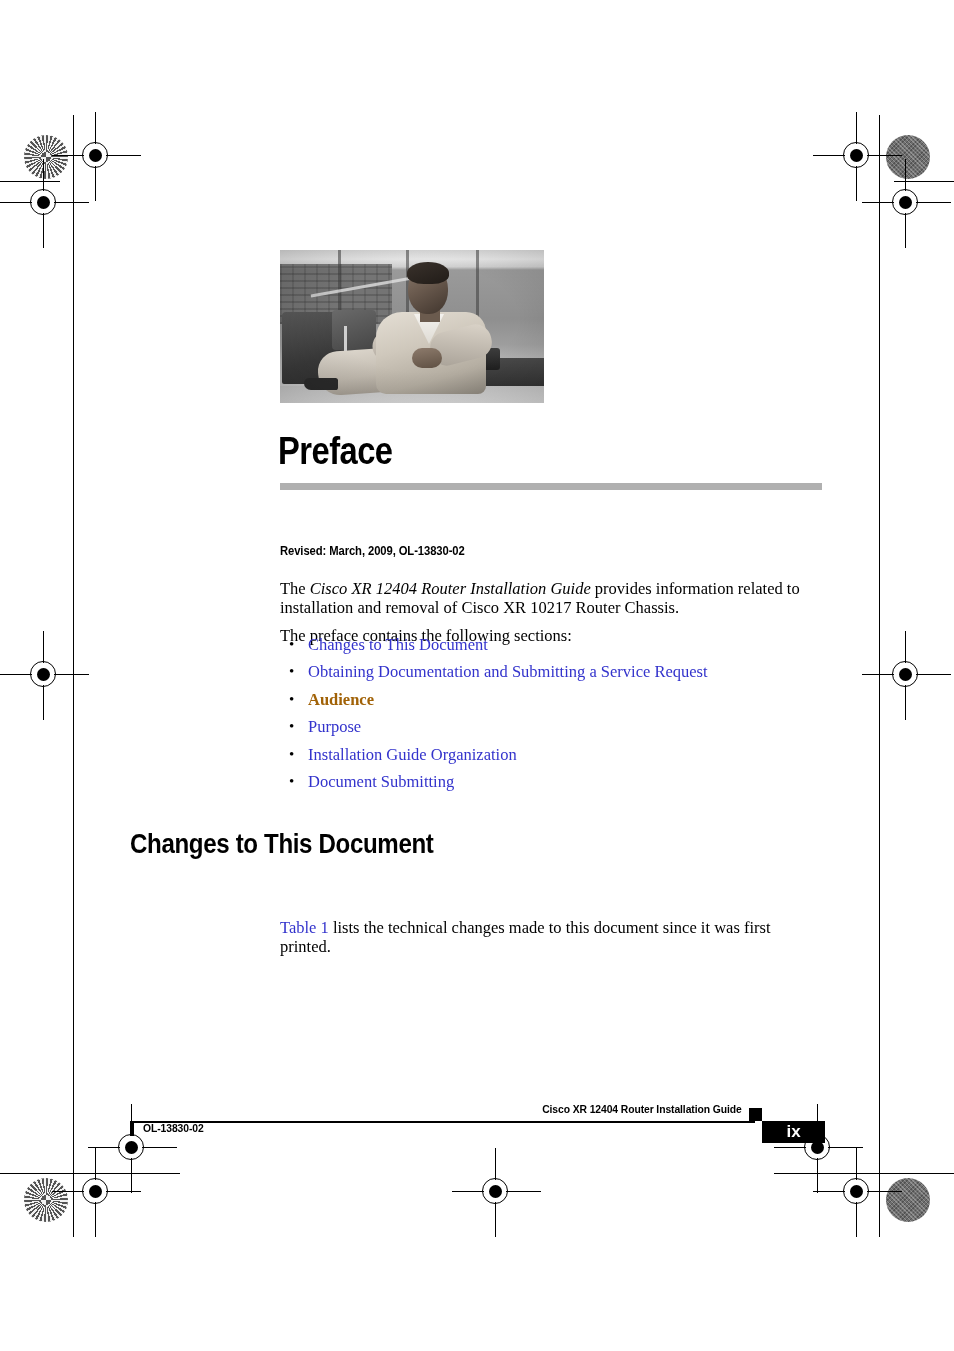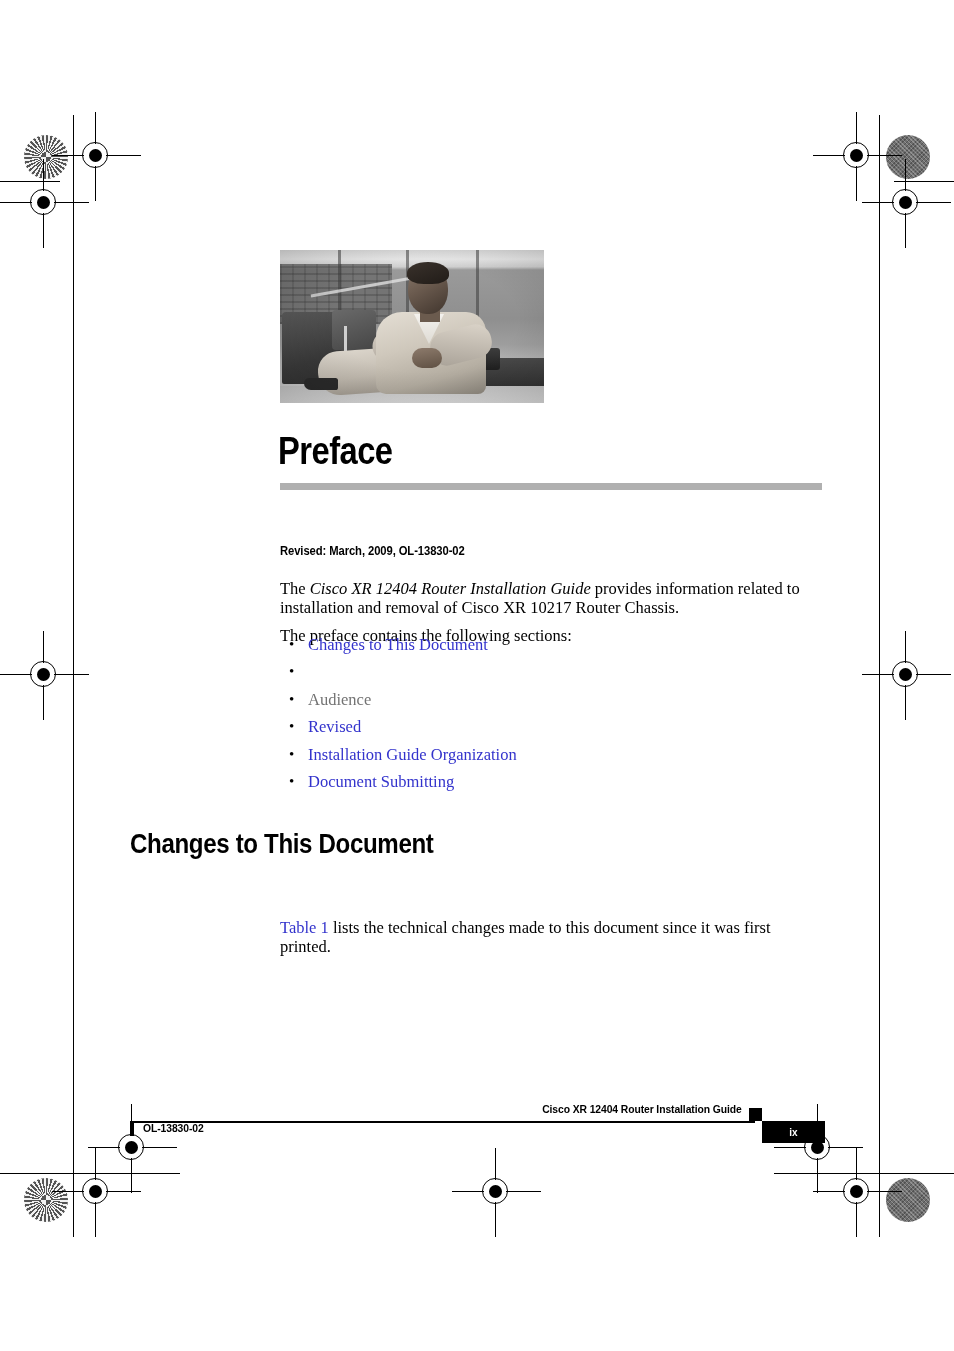--- a/index.html
+++ b/index.html
@@ -388,21 +388,21 @@
   .footer-page {
     position: absolute;
     left: 762px;
     top: 1121px;
     width: 63px;
     height: 22px;
     background: #000;
     color: #fff;
     font-family: "Liberation Sans", sans-serif;
     font-weight: bold;
-    font-size: 10px;
+    font-size: 17px;
     display: flex;
     align-items: center;
     justify-content: center;
   }
 </style>
 </head>
 <body>
 
 <div>
 
@@ -546,28 +546,29 @@
 
 <p class="body-p p-sections">The preface contains the following sections:</p>
 
 <ul class="bullet-list">
   <li>
     <span class="bul">•</span>
     <a href="#" class="xref" style="color: rgb(51, 51, 204);">Changes to This Document</a>
   </li>
   <li>
     <span class="bul">•</span>
+    <a href="#" class="xref" style="color: rgb(51, 51, 204);">Obtaining Documentation and Submitting a Service Request</a>
   </li>
   <li>
     <span class="bul">•</span>
-    <a href="#" class="xref" style="color: #737373;">Audience</a>
+    <a href="#" class="xref" style="color: #a16207; font-weight: bold;">Audience</a>
   </li>
   <li>
     <span class="bul">•</span>
-    <a href="#" class="xref" style="color: rgb(51, 51, 204);">Revised</a>
+    <a href="#" class="xref" style="color: rgb(51, 51, 204);">Purpose</a>
   </li>
   <li>
     <span class="bul">•</span>
     <a href="#" class="xref" style="color: rgb(51, 51, 204);">Installation Guide Organization</a>
   </li>
   <li>
     <span class="bul">•</span>
     <a href="#" class="xref" style="color: rgb(51, 51, 204);">Document Submitting</a>
   </li>
 </ul>

